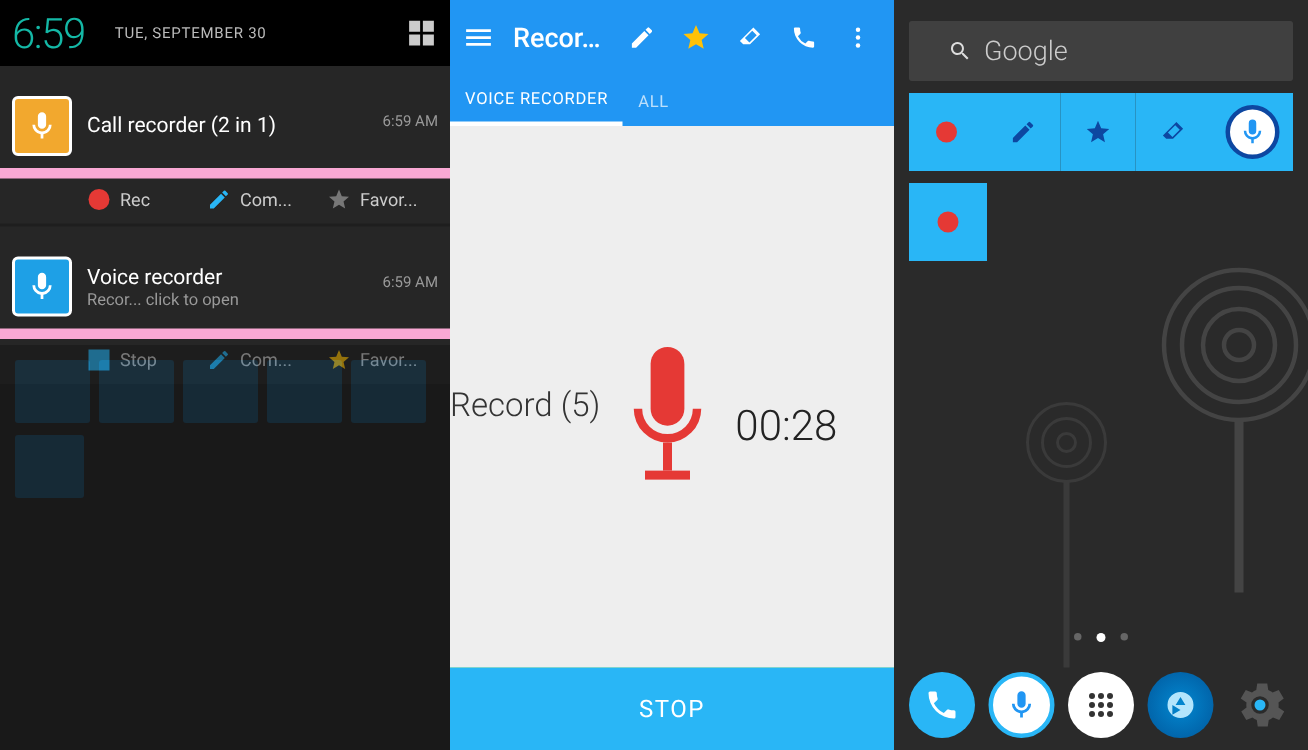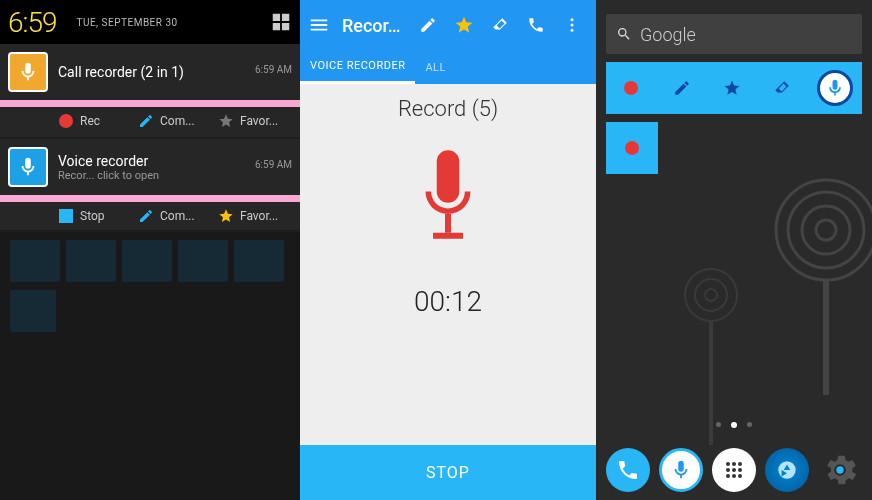--- a/index.html
+++ b/index.html
@@ -1,25 +1,25 @@
 <!DOCTYPE html>
 <html><head>
 <meta charset="utf-8">
 <style>
   * { box-sizing: border-box; margin: 0; padding: 0; font-family: Roboto, "Helvetica Neue", Arial, sans-serif; }
   body { width: 872px; height: 500px; overflow: hidden; display: flex; background: #000; }
   .panel { height: 500px; position: relative; }
   
   .p1 { width: 300px; background: #1e1e1e; color: #eee; }
   .p1 .status { height: 44px; display: flex; align-items: center; justify-content: space-between; padding: 0 8px; background: #000; }
-  .p1 .time { font-size: 28px; font-weight: 300; color: #fde047; letter-spacing: -1px; }
+  .p1 .time { font-size: 28px; font-weight: 300; color: #14b8a6; letter-spacing: -1px; }
   .p1 .date { font-size: 10px; color: #bbb; margin-left: 20px; flex: 1; letter-spacing: 0.5px; }
   .p1 .settings-icn { width: 22px; height: 22px; fill: #ccc; }
   .notif { background: #262626; margin-bottom: 2px; }
-  .notif .row1 { display: flex; align-items: center; padding: 8px 8px 4px 8px; }
+  .notif .row1 { display: flex; align-items: center; padding: 20px 8px 4px 8px; }
   .notif .app-icn { width: 40px; height: 40px; border-radius: 4px; display: flex; align-items: center; justify-content: center; margin-right: 10px; }
   .notif .app-icn.gold { background: #f2a82e; border: 2px solid #fff; }
   .notif .app-icn.blue { background: #1ea0e6; border: 2px solid #fff; }
   .notif .mic-sm { width: 22px; height: 22px; fill: #fff; }
   .notif .txt { flex: 1; }
   .notif .title { font-size: 14px; color: #fff; }
   .notif .sub { font-size: 11px; color: #999; }
   .notif .ts { font-size: 10px; color: #999; align-self: flex-start; margin-top: 12px; }
   .notif .row2 { display: flex; align-items: center; padding: 6px 0 8px 58px; border-top: 7px solid #f9a8d4; margin-top: 4px; }
   .notif .act { display: flex; align-items: center; font-size: 12px; color: #ccc; width: 80px; }
@@ -35,30 +35,30 @@
   .dim-cell.single { width: 46px; height: 42px; }
   
   .p2 { width: 296px; background: #bef264; display: flex; flex-direction: column; }
   .p2 .appbar { background: #2196f3; color: #fff; height: 50px; display: flex; align-items: center; padding: 0 8px; }
   .p2 .hamb { width: 22px; height: 22px; fill: #fff; margin-right: 12px; }
   .p2 .appname { flex: 1; font-size: 18px; font-weight: 500; white-space: nowrap; overflow: hidden; text-overflow: ellipsis; max-width: 60px; }
   .p2 .tbicn { width: 20px; height: 20px; margin-left: 16px; display: flex; align-items: center; justify-content: center; }
   .p2 .tabs { background: #2196f3; display: flex; height: 34px; }
   .p2 .tab { font-size: 11px; color: rgba(255,255,255,0.7); padding: 0 10px; display: flex; align-items: center; letter-spacing: 0.5px; }
   .p2 .tab.active { color: #fff; border-bottom: 3px solid #fff; }
-  .p2 .body { flex: 1; background: #eeeeee; display: flex; flex-direction: column; align-items: center; padding-top: 12px; text-align: center; }
+  .p2 .body { flex: 1; background: #eeeeee; display: flex; flex-direction: row; align-items: center; padding-top: 12px; text-align: center; }
   .p2 .rec-title { font-size: 22px; color: #333; font-weight: 300; }
   .p2 .big-mic { width: 90px; height: 120px; margin-top: 18px; fill: #e53935; }
   .p2 .timer { font-size: 28px; color: #222; margin-top: 26px; font-weight: 300; }
   .p2 .stopbar { background: #29b6f6; color: #fff; text-align: center; padding: 18px 0; font-size: 16px; letter-spacing: 1px; }
   
   .p3 { width: 276px; background: #2a2a2a; position: relative; overflow: hidden; }
   .p3 .wall-lolli1 { position: absolute; left: 175px; top: 175px; }
   .p3 .wall-lolli2 { position: absolute; left: 85px; top: 265px; }
-  .p3 .searchbar { margin: 14px 10px 8px 10px; height: 40px; background: rgba(80,80,80,0.6); border-radius: 2px; display: flex; align-items: center; padding: 0 10px; }
+  .p3 .searchbar { margin: 14px 10px 8px 10px; height: 40px; background: rgba(80,80,80,0.6); border-radius: 2px; display: flex; align-items: center; padding: 0 26px; }
   .p3 .searchbar svg { width: 16px; height: 16px; fill: #ddd; margin-right: 8px; }
   .p3 .searchbar span { color: #ccc; font-size: 18px; font-weight: 300; }
   .p3 .widget { margin: 0 10px; }
   .p3 .w-row { display: flex; }
   .p3 .w-cell { width: 52px; height: 52px; background: #29b6f6; display: flex; align-items: center; justify-content: center; }
   .p3 .w-cell.big { width: 56px; border-radius: 0; }
   .p3 .w-cell svg { width: 18px; height: 18px; }
   .p3 .w-cell .red-dot { width: 14px; height: 14px; }
   .p3 .appmic { width: 36px; height: 36px; background: #fff; border: 3px solid #0d47a1; border-radius: 50%; display: flex; align-items: center; justify-content: center; }
   .p3 .appmic svg { width: 20px; height: 20px; fill: #2196f3; }
@@ -221,21 +221,21 @@
   </div>
 
   <div class="body">
     <div class="rec-title">Record (5)</div>
     <svg class="big-mic" viewBox="0 0 24 30">
       <rect x="9" y="2" width="6" height="14" rx="3" fill="#e53935"></rect>
       <path d="M6 13a6 6 0 0012 0h-1.5a4.5 4.5 0 01-9 0z" fill="#e53935"></path>
       <rect x="11.2" y="19" width="1.6" height="5" fill="#e53935"></rect>
       <rect x="8" y="24" width="8" height="1.6" fill="#e53935"></rect>
     </svg>
-    <div class="timer">00:12</div>
+    <div class="timer">00:28</div>
   </div>
 
   <div class="stopbar">STOP</div>
 </div>
 
 <div class="panel p3">
 
   <svg class="wall-lolli1" width="120" height="220">
     <circle cx="55" cy="55" r="50" fill="none" stroke="#444" stroke-width="3"></circle>
     <path d="M55 55m-38 0a38 38 0 1076 0 38 38 0 10-76 0M55 55m-24 0a24 24 0 1048 0 24 24 0 10-48 0M55 55m-10 0a10 10 0 1020 0 10 10 0 10-20 0" fill="none" stroke="#444" stroke-width="3"></path>

